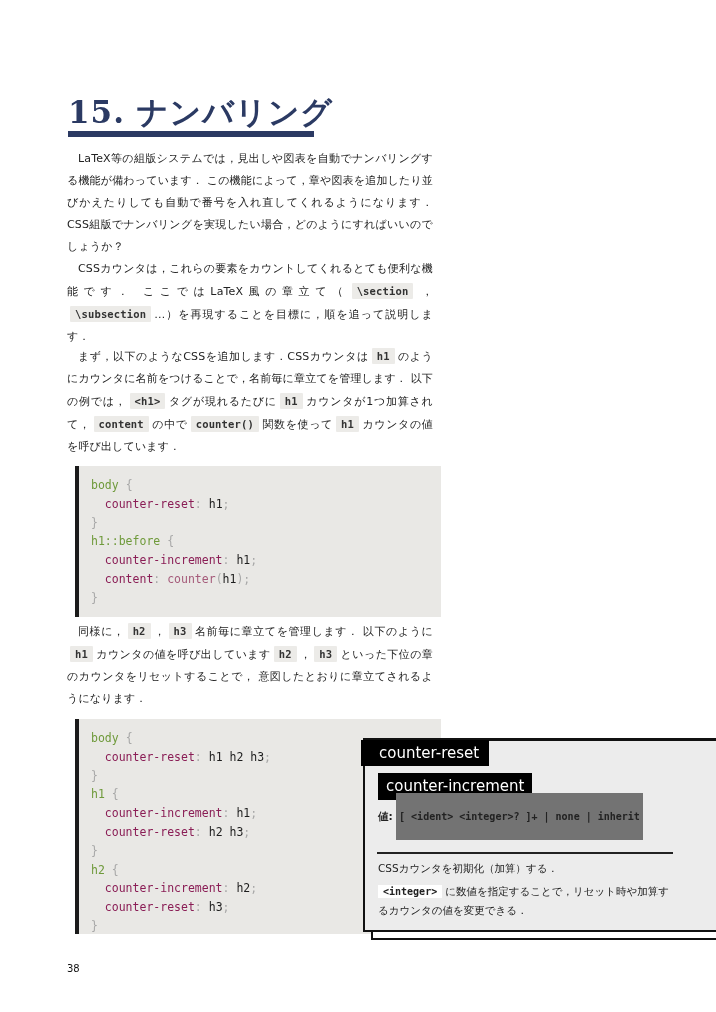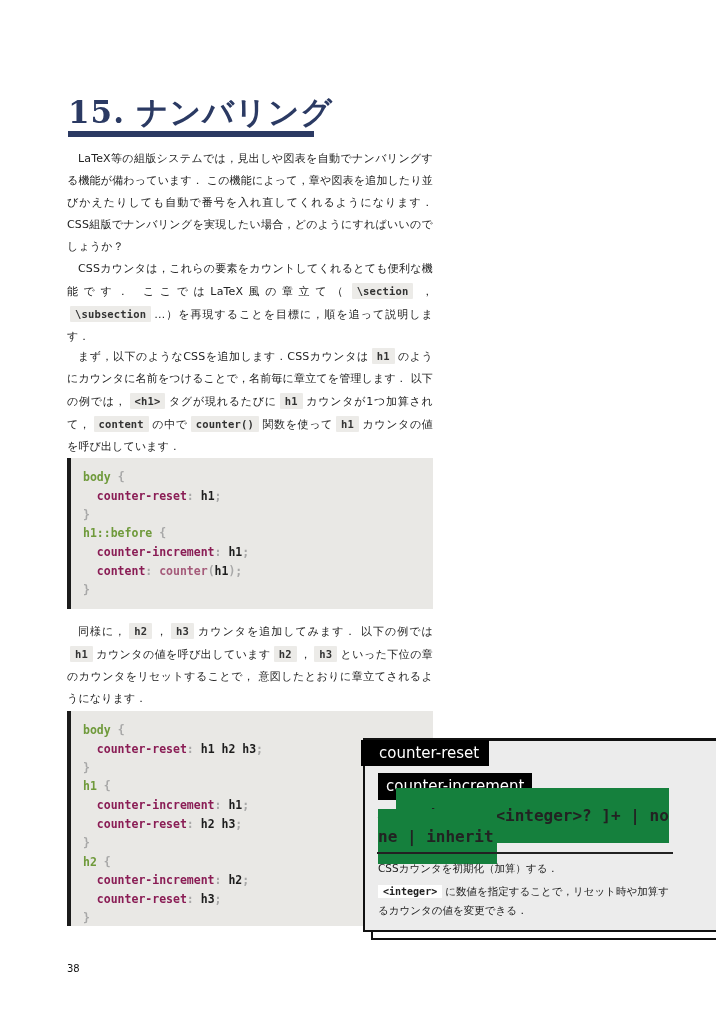--- a/index.html
+++ b/index.html
@@ -24,25 +24,25 @@
     text-indent: 11px; text-align: justify; letter-spacing: 0.15px;
   }
   .ic {
     font-family: "DejaVu Sans Mono", "Liberation Mono", monospace;
     font-weight: bold; font-size: 10.5px; color: #333;
     background: #ecebe8; padding: 2px 5px; margin: 0 3px; border-radius: 1px;
     text-indent: 0;
   }
 
   .codeblock {
-    position: absolute; left: 67px; width: 366px; margin: 0;
+    position: absolute; left: 67px; width: 366px; margin: 8px;
     background: #e9e8e5; border-left: 4px solid #1b1b1b;
     box-sizing: border-box; padding: 10px 0 6px 12px;
     font-family: "DejaVu Sans Mono", "Liberation Mono", monospace;
-    font-size: 11.5px; line-height: 18.8px; white-space: pre; font-weight: bold;
+    font-size: 11.5px; line-height: 18.8px; white-space: pre;
   }
   .code-line { display: block; height: 18.8px; }
   .tk-sel { color: #6f9a3b; }
   .tk-punct { color: #a8a8a8; }
   .tk-prop { color: #8a1d55; }
   .tk-val { color: #1d1d1d; }
   .tk-fn { color: #a55b7a; text-align: right; }
 
   
   .aside-shadow {
@@ -63,21 +63,21 @@
     background: #000; color: #fff; padding: 0 8px;
     font-family: "DejaVu Sans", sans-serif; font-size: 15px; line-height: 27px;
   }
   .aside-value {
     position: absolute; left: 378px; top: 806px; width: 296px;
     font-size: 10.5px; line-height: 20px;
   }
   .aside-value .lbl { font-weight: bold; }
   .aside-value .mono {
     font-family: "DejaVu Sans Mono", "Liberation Mono", monospace;
-    font-weight: bold; font-size: 16px; background: #15803d; padding: 18px 3px;
+    font-weight: bold; font-size: 10px; background: #737373; padding: 18px 3px;
     word-break: break-all;
   }
   .aside-rule { position: absolute; left: 377px; top: 852px; width: 296px; height: 2px; background: #222; }
   .aside-desc {
     position: absolute; left: 378px; top: 858px; width: 296px; margin: 0;
     font-size: 10.5px; line-height: 20px; color: #222;
   }
   .aside-desc2 { top: 882px; line-height: 19px; }
   .aside-desc .mono {
     font-family: "DejaVu Sans Mono", "Liberation Mono", monospace;
@@ -93,21 +93,21 @@
 
   <h1 class="chapter-title">15. ナンバリング</h1>
   <div class="title-bar"></div>
 
   <p class="para" style="top:148px"><span>LaTeX等の組版システムでは，見出しや図表を自動でナンバリングする機能が備わっています． この機能によって，章や図表を追加したり並びかえたりしても自動で番号を入れ直してくれるようになります． CSS組版でナンバリングを実現したい場合，どのようにすればいいのでしょうか？</span></p>
   <p class="para" style="top:258px"><span>CSSカウンタは，これらの要素をカウントしてくれるとても便利な機能です． ここではLaTeX風の章立て（</span><span class="ic">\section</span><span>，</span><span class="ic">\subsection</span><span>…）を再現することを目標に，順を追って説明します．</span></p>
   <p class="para" style="top:345px"><span>まず，以下のようなCSSを追加します．CSSカウンタは</span><span class="ic">h1</span><span>のようにカウンタに名前をつけることで，名前毎に章立てを管理します． 以下の例では，</span><span class="ic">&lt;h1&gt;</span><span>タグが現れるたびに</span><span class="ic">h1</span><span>カウンタが1つ加算されて，</span><span class="ic">content</span><span>の中で</span><span class="ic">counter()</span><span>関数を使って</span><span class="ic">h1</span><span>カウンタの値を呼び出しています．</span></p>
 
   <div class="codeblock" style="top:458px;height:151px"><span class="code-line"><span class="tk-sel">body</span><span class="tk-punct"> {</span></span><span class="code-line"><span class="tk-prop">  counter-reset</span><span class="tk-punct">: </span><span class="tk-val">h1</span><span class="tk-punct">;</span></span><span class="code-line"><span class="tk-punct">}</span></span><span class="code-line"><span class="tk-sel">h1::before</span><span class="tk-punct"> {</span></span><span class="code-line"><span class="tk-prop">  counter-increment</span><span class="tk-punct">: </span><span class="tk-val">h1</span><span class="tk-punct">;</span></span><span class="code-line"><span class="tk-prop">  content</span><span class="tk-punct">: </span><span class="tk-fn">counter</span><span class="tk-punct">(</span><span class="tk-val">h1</span><span class="tk-punct">);</span></span><span class="code-line"><span class="tk-punct">}</span></span></div>
 
-  <p class="para" style="top:620px"><span>同様に，</span><span class="ic">h2</span><span>，</span><span class="ic">h3</span><span>カウンタを追加してみます． 以下の例では</span><span class="ic">h1</span><span>カウンタの値を呼び出しています</span><span class="ic">h2</span><span>，</span><span class="ic">h3</span><span>といった下位の章のカウンタをリセットすることで， 意図したとおりに章立てされるようになります．</span></p>
+  <p class="para" style="top:620px"><span>同様に，</span><span class="ic">h2</span><span>，</span><span class="ic">h3</span><span>名前毎に章立てを管理します． 以下のように</span><span class="ic">h1</span><span>カウンタの値を呼び出しています</span><span class="ic">h2</span><span>，</span><span class="ic">h3</span><span>といった下位の章のカウンタをリセットすることで， 意図したとおりに章立てされるようになります．</span></p>
 
   <div class="codeblock" style="top:711px;height:215px"><span class="code-line"><span class="tk-sel">body</span><span class="tk-punct"> {</span></span><span class="code-line"><span class="tk-prop">  counter-reset</span><span class="tk-punct">: </span><span class="tk-val">h1 h2 h3</span><span class="tk-punct">;</span></span><span class="code-line"><span class="tk-punct">}</span></span><span class="code-line"><span class="tk-sel">h1</span><span class="tk-punct"> {</span></span><span class="code-line"><span class="tk-prop">  counter-increment</span><span class="tk-punct">: </span><span class="tk-val">h1</span><span class="tk-punct">;</span></span><span class="code-line"><span class="tk-prop">  counter-reset</span><span class="tk-punct">: </span><span class="tk-val">h2 h3</span><span class="tk-punct">;</span></span><span class="code-line"><span class="tk-punct">}</span></span><span class="code-line"><span class="tk-sel">h2</span><span class="tk-punct"> {</span></span><span class="code-line"><span class="tk-prop">  counter-increment</span><span class="tk-punct">: </span><span class="tk-val">h2</span><span class="tk-punct">;</span></span><span class="code-line"><span class="tk-prop">  counter-reset</span><span class="tk-punct">: </span><span class="tk-val">h3</span><span class="tk-punct">;</span></span><span class="code-line"><span class="tk-punct">}</span></span></div>
 
   <div class="aside-shadow"></div>
   <div class="aside"></div>
   <div class="aside-tab">counter-reset</div>
   <div class="aside-sub">counter-increment</div>
   <div class="aside-value">
     <span class="lbl">値:</span>
     <span class="mono">[ &lt;ident&gt; &lt;integer&gt;? ]+ | none | inherit</span>

